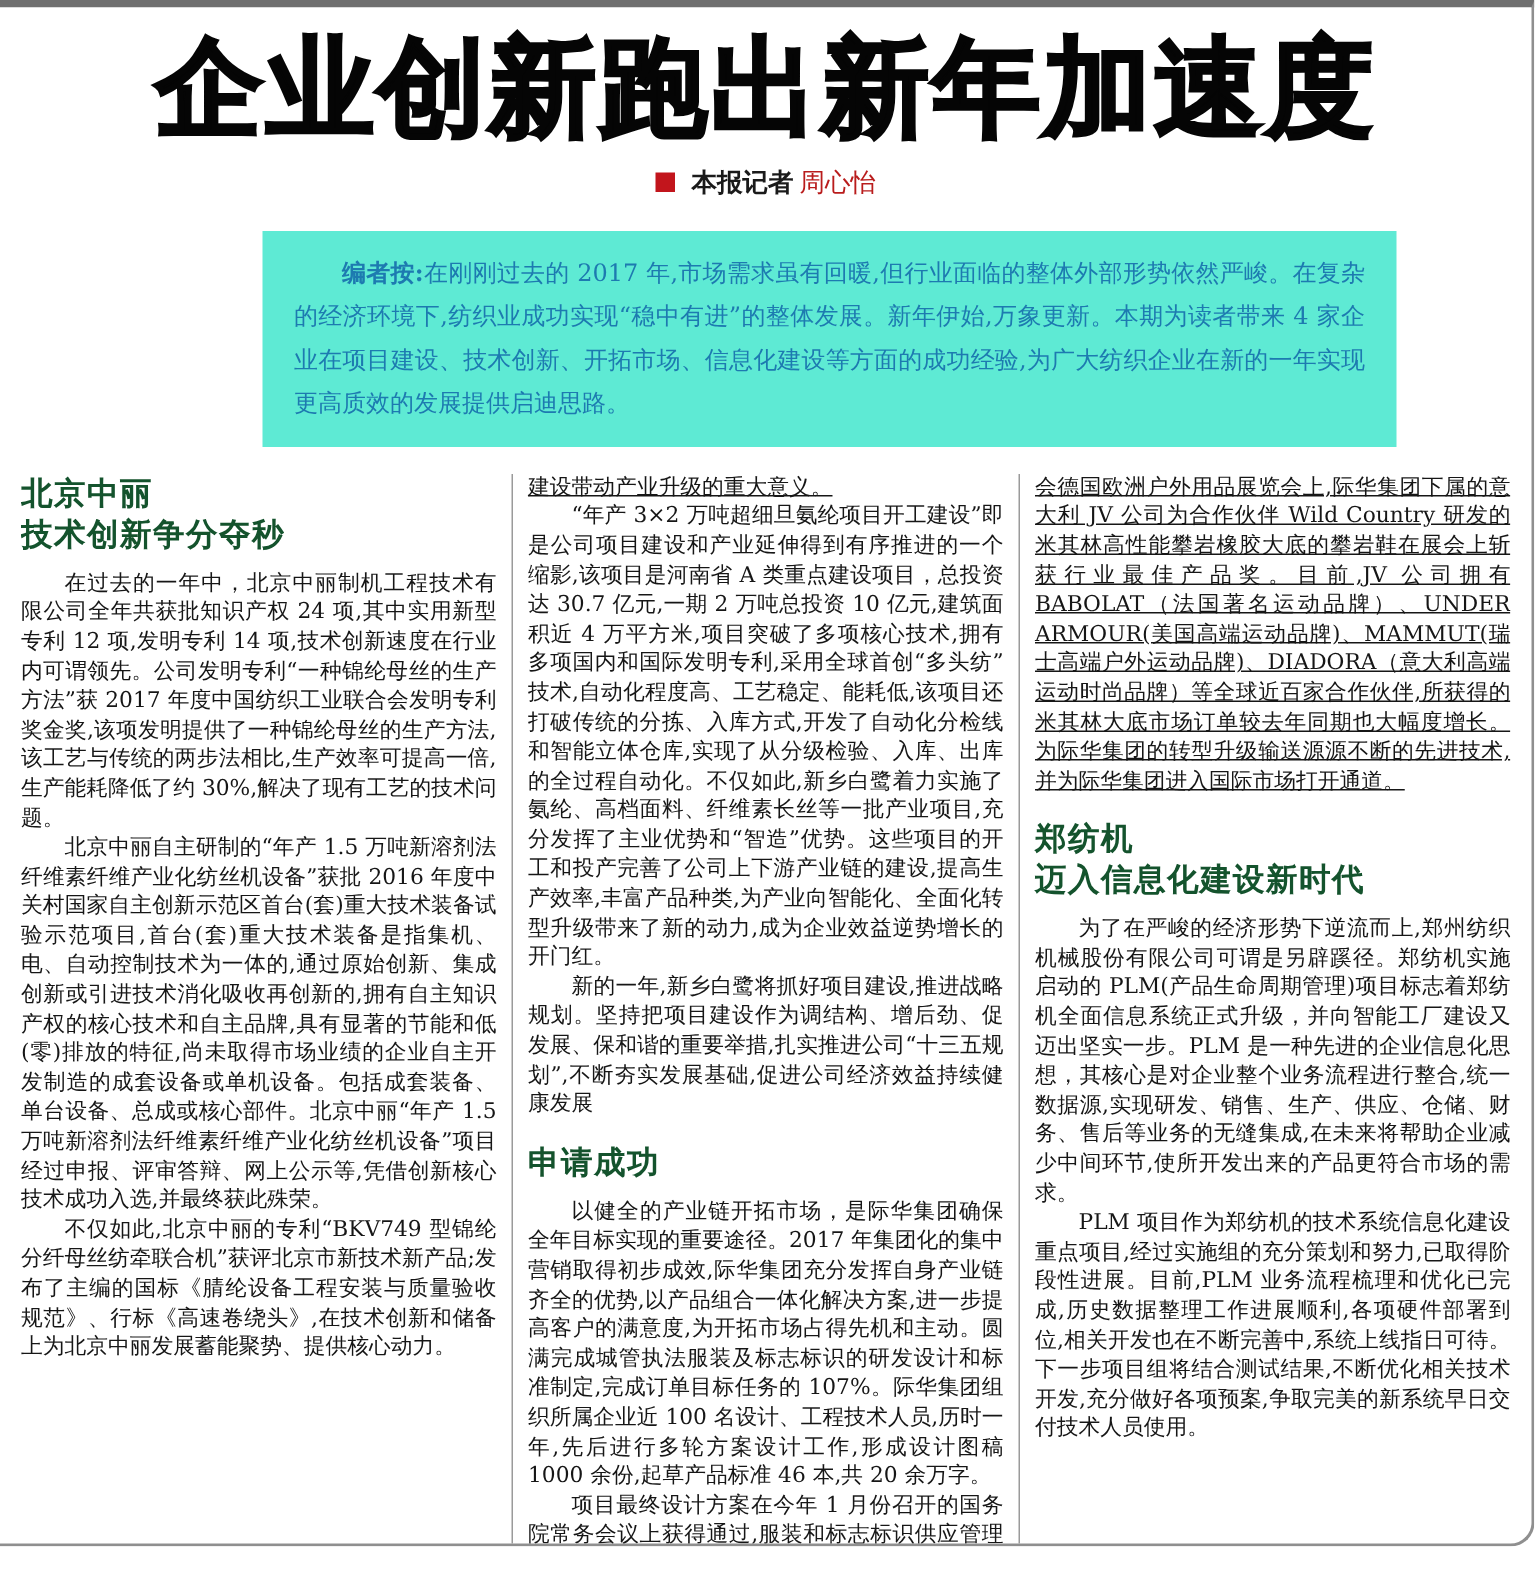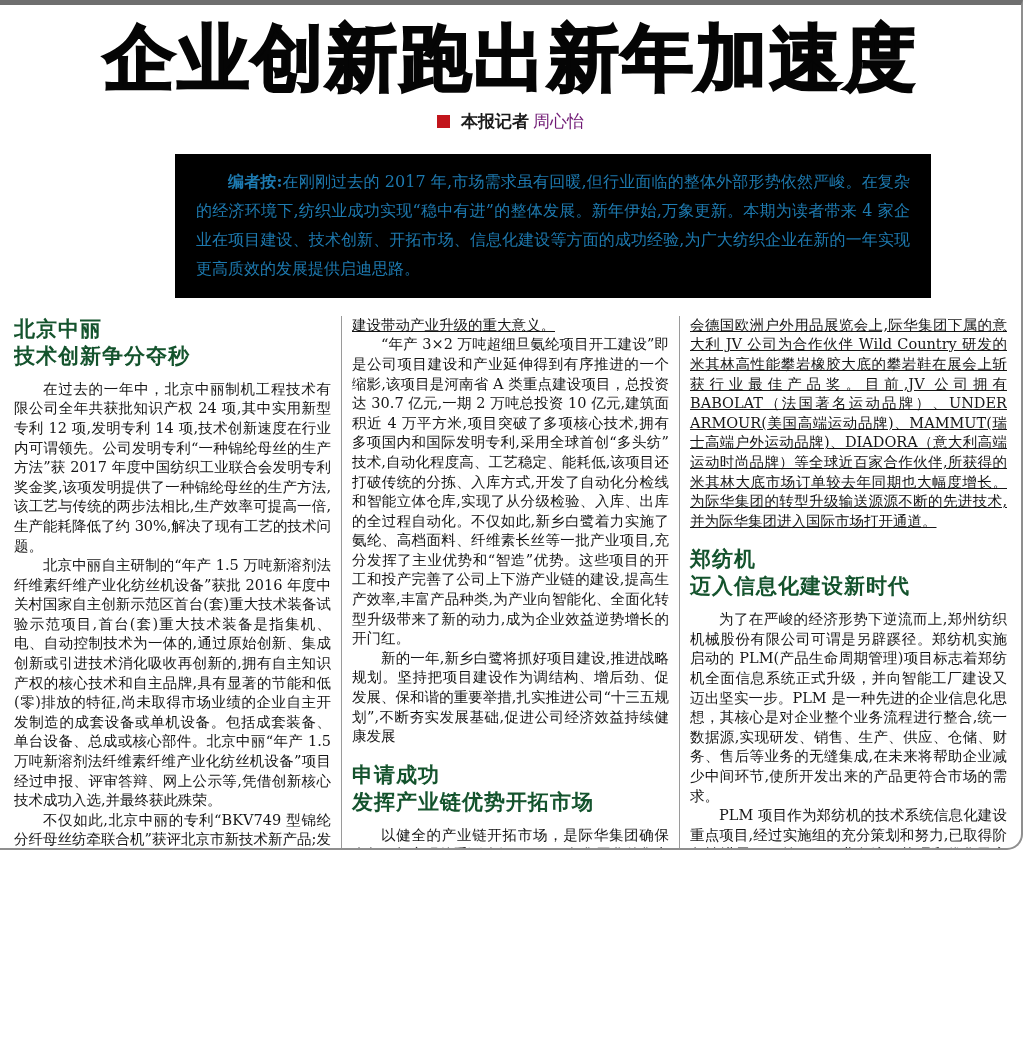--- a/index.html
+++ b/index.html
@@ -1,19 +1,19 @@
 <!DOCTYPE html>
 <html lang="zh"><head>
 <meta charset="utf-8">
 <style>
   html,body{margin:0;padding:0;background:#ffffff;}
   body{width:1023px;height:1051px;overflow:hidden;}
   .page{
     position:relative;
-    width:1023px;height:850px;
+    width:1023px;height:1031px;
     box-sizing:border-box;
     border-top:5px solid #6f6f6f;
     border-right:2px solid #8f8f8f;
     border-bottom:2px solid #8f8f8f;
     border-bottom-right-radius:16px;
     overflow:hidden;
     font-family:"DejaVu Serif","Liberation Serif",serif;
     background:#ffffff;
   }
   .main-title{
@@ -37,21 +37,21 @@
   .byline .sq{
     display:inline-block;
     width:13px;height:13px;
     background:#c2151c;
     margin-right:11px;
     vertical-align:-1px;
   }
   .byline .author{
     font-weight:normal;
     margin-left:4px;
-    color:#701a75;
+    color:#b91c1c;
   }
   .editor-note{
     margin:21px 0 0 175px;
     width:756px;
     box-sizing:border-box;
     background:#cbe6f5;
     color:#1d7ab0;
     padding:13px 21px 15px;
     font-size:16px;
     line-height:29px;
@@ -97,41 +97,40 @@
 </head>
 <body>
 
 <div class="page">
   <h1 class="main-title">企业创新跑出新年加速度</h1>
 
   <div class="byline">
     <span class="sq" style="background: rgb(194, 21, 28);"></span><span>本报记者</span><span class="author">周心怡</span>
   </div>
 
-  <div class="editor-note" style="background: #000000; color: rgb(29, 122, 176);">
+  <div class="editor-note" style="background: #5eead4; color: rgb(29, 122, 176);">
     <span class="note-label">编者按:</span><span>在刚刚过去的 2017 年,市场需求虽有回暖,但行业面临的整体外部形势依然严峻。在复杂的经济环境下,纺织业成功实现“稳中有进”的整体发展。新年伊始,万象更新。本期为读者带来 4 家企业在项目建设、技术创新、开拓市场、信息化建设等方面的成功经验,为广大纺织企业在新的一年实现更高质效的发展提供启迪思路。</span>
   </div>
 
   <div class="columns">
     <div class="col">
         <h2 class="sec-heading">
           <span>北京中丽</span>
           <span>技术创新争分夺秒</span>
         </h2>
         <p>在过去的一年中，北京中丽制机工程技术有限公司全年共获批知识产权 24 项,其中实用新型专利 12 项,发明专利 14 项,技术创新速度在行业内可谓领先。公司发明专利“一种锦纶母丝的生产方法”获 2017 年度中国纺织工业联合会发明专利奖金奖,该项发明提供了一种锦纶母丝的生产方法,该工艺与传统的两步法相比,生产效率可提高一倍,生产能耗降低了约 30%,解决了现有工艺的技术问题。</p>
         <p>北京中丽自主研制的“年产 1.5 万吨新溶剂法纤维素纤维产业化纺丝机设备”获批 2016 年度中关村国家自主创新示范区首台(套)重大技术装备试验示范项目,首台(套)重大技术装备是指集机、电、自动控制技术为一体的,通过原始创新、集成创新或引进技术消化吸收再创新的,拥有自主知识产权的核心技术和自主品牌,具有显著的节能和低(零)排放的特征,尚未取得市场业绩的企业自主开发制造的成套设备或单机设备。包括成套装备、单台设备、总成或核心部件。北京中丽“年产 1.5 万吨新溶剂法纤维素纤维产业化纺丝机设备”项目经过申报、评审答辩、网上公示等,凭借创新核心技术成功入选,并最终获此殊荣。</p>
         <p>不仅如此,北京中丽的专利“BKV749 型锦纶分纤母丝纺牵联合机”获评北京市新技术新产品;发布了主编的国标《腈纶设备工程安装与质量验收规范》、行标《高速卷绕头》,在技术创新和储备上为北京中丽发展蓄能聚势、提供核心动力。</p>
       </div>
     <div class="col">
         <p class="cont">建设带动产业升级的重大意义。</p>
         <p>“年产 3×2 万吨超细旦氨纶项目开工建设”即是公司项目建设和产业延伸得到有序推进的一个缩影,该项目是河南省 A 类重点建设项目，总投资达 30.7 亿元,一期 2 万吨总投资 10 亿元,建筑面积近 4 万平方米,项目突破了多项核心技术,拥有多项国内和国际发明专利,采用全球首创“多头纺”技术,自动化程度高、工艺稳定、能耗低,该项目还打破传统的分拣、入库方式,开发了自动化分检线和智能立体仓库,实现了从分级检验、入库、出库的全过程自动化。不仅如此,新乡白鹭着力实施了氨纶、高档面料、纤维素长丝等一批产业项目,充分发挥了主业优势和“智造”优势。这些项目的开工和投产完善了公司上下游产业链的建设,提高生产效率,丰富产品种类,为产业向智能化、全面化转型升级带来了新的动力,成为企业效益逆势增长的开门红。</p>
         <p>新的一年,新乡白鹭将抓好项目建设,推进战略规划。坚持把项目建设作为调结构、增后劲、促发展、保和谐的重要举措,扎实推进公司“十三五规划”,不断夯实发展基础,促进公司经济效益持续健康发展</p>
         <h2 class="sec-heading">
           <span>申请成功</span>
-          <span>发挥产业链优势开拓市场</span>
         </h2>
         <p>以健全的产业链开拓市场，是际华集团确保全年目标实现的重要途径。2017 年集团化的集中营销取得初步成效,际华集团充分发挥自身产业链齐全的优势,以产品组合一体化解决方案,进一步提高客户的满意度,为开拓市场占得先机和主动。圆满完成城管执法服装及标志标识的研发设计和标准制定,完成订单目标任务的 107%。际华集团组织所属企业近 100 名设计、工程技术人员,历时一年,先后进行多轮方案设计工作,形成设计图稿 1000 余份,起草产品标准 46 本,共 20 余万字。</p>
         <p>项目最终设计方案在今年 1 月份召开的国务院常务会议上获得通过,服装和标志标识供应管理办法及产品技术指引由住建部公开发布,在全国范围内实施。全国城市管理执法人员整体着装方案、全系列产品设计以及技术标准等全部由际华集团完成,展示了际华集团的综合实力,在社会上产生了较大的影响,提升了际华集团及际华品牌的知名度和影响力。</p>
       </div>
     <div class="col">
         <p class="cont">会德国欧洲户外用品展览会上,际华集团下属的意大利 JV 公司为合作伙伴 Wild Country 研发的米其林高性能攀岩橡胶大底的攀岩鞋在展会上斩获行业最佳产品奖。目前,JV 公司拥有 BABOLAT（法国著名运动品牌）、UNDER ARMOUR(美国高端运动品牌)、MAMMUT(瑞士高端户外运动品牌)、DIADORA（意大利高端运动时尚品牌）等全球近百家合作伙伴,所获得的米其林大底市场订单较去年同期也大幅度增长。为际华集团的转型升级输送源源不断的先进技术,并为际华集团进入国际市场打开通道。</p>
         <h2 class="sec-heading">
           <span>郑纺机</span>
           <span>迈入信息化建设新时代</span>
         </h2>

